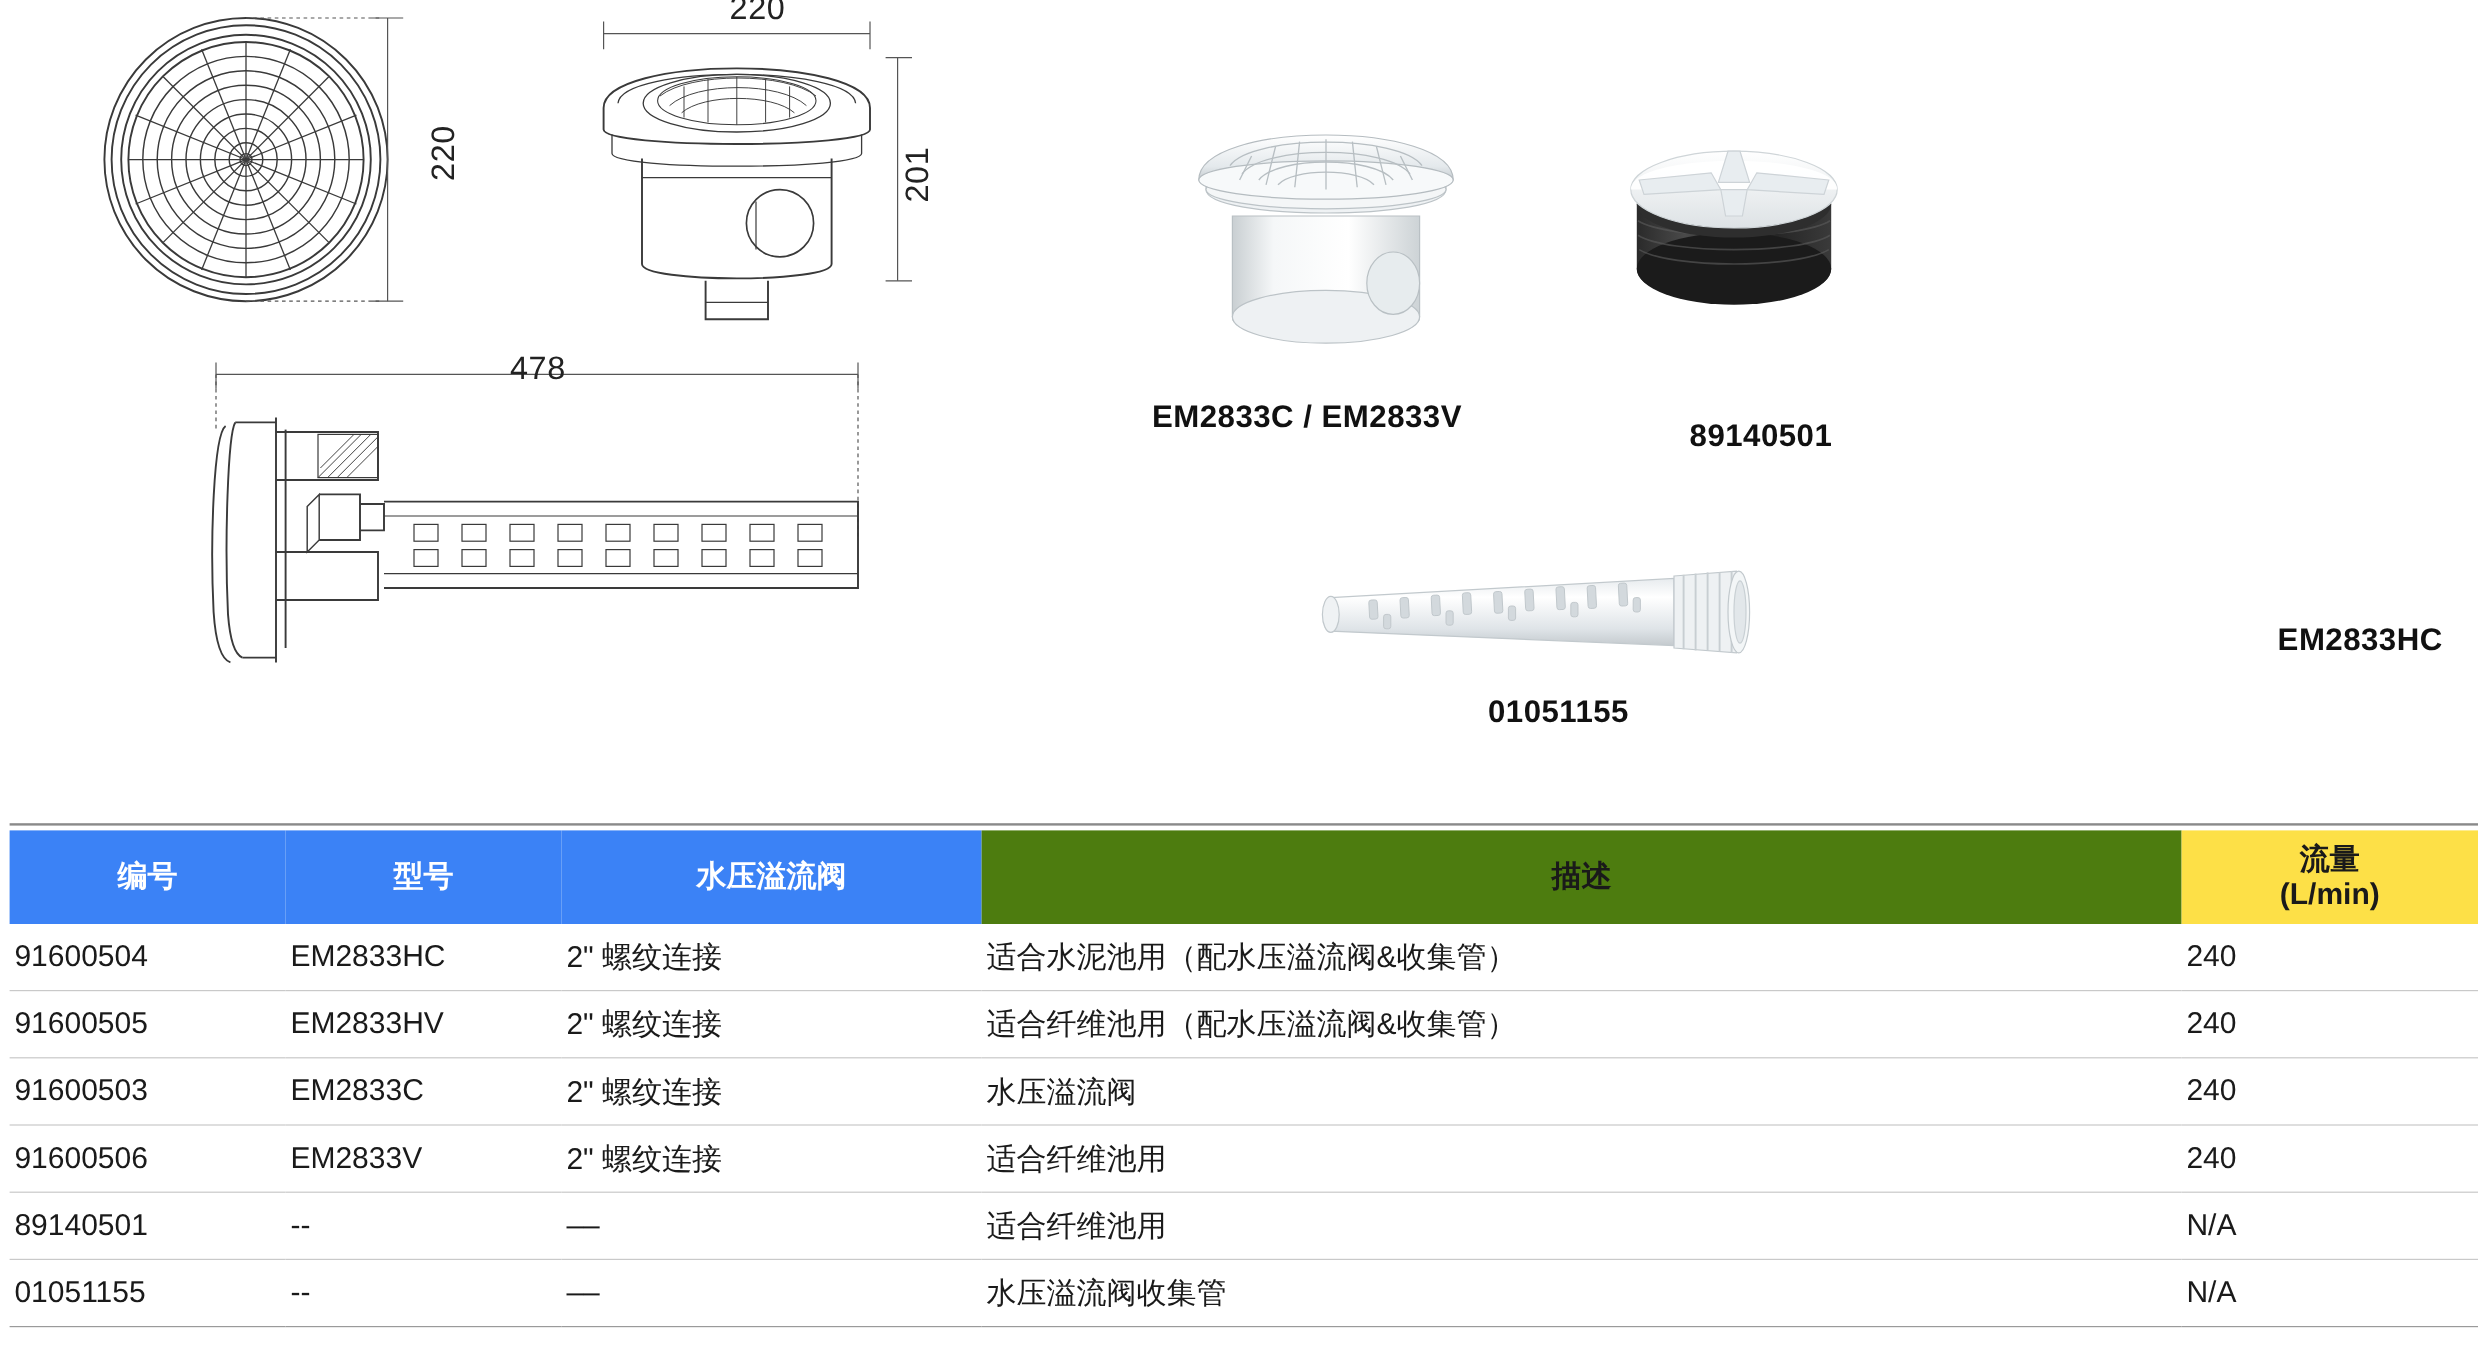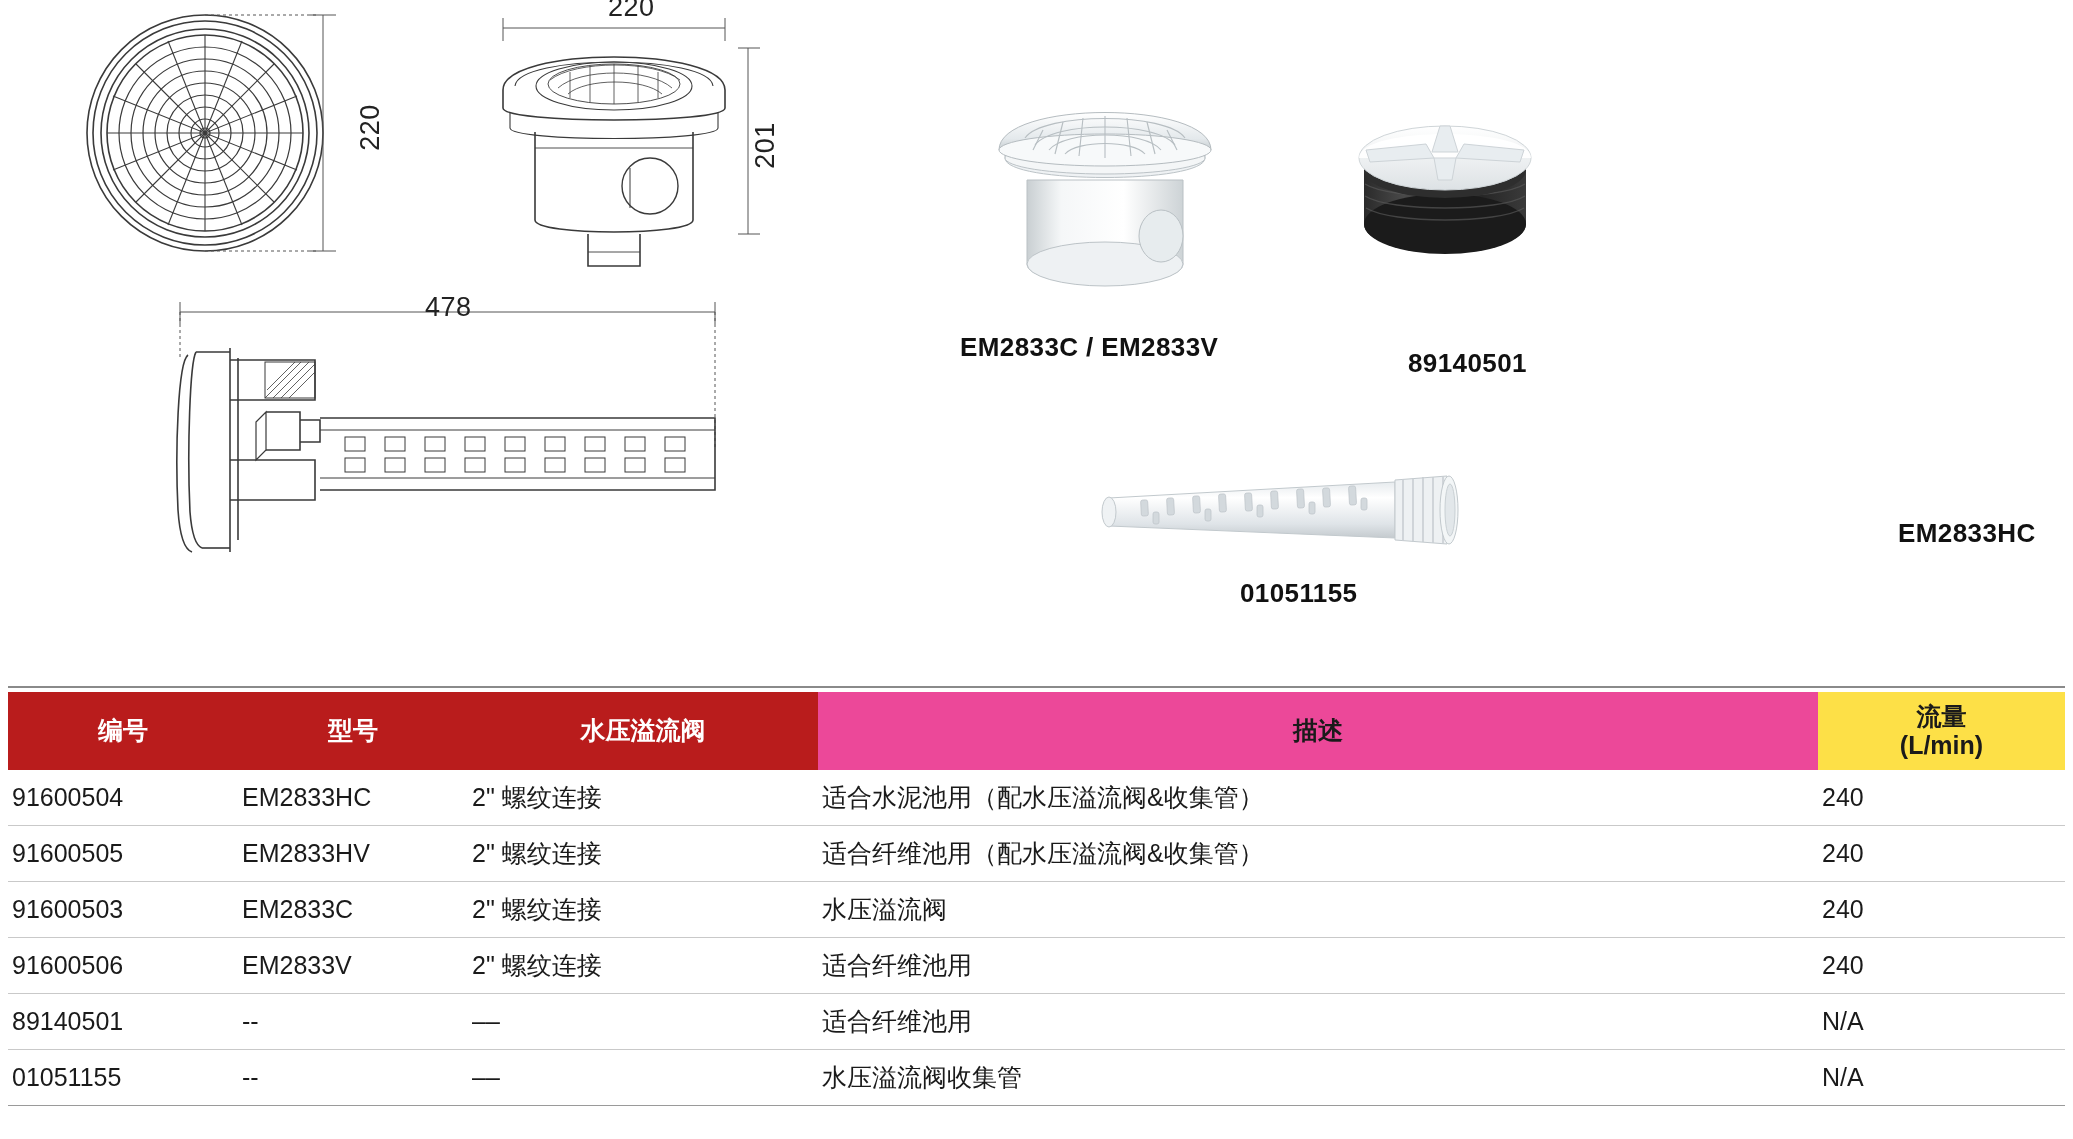--- a/index.html
+++ b/index.html
@@ -50,28 +50,28 @@
     position: absolute;
     left: 8px;
     top: 692px;
     width: 2057px;
     border-collapse: collapse;
     font-size: 25px;
   }
   #spec-table th {
     font-weight: bold;
     color: #ffffff;
-    background: #b91c1c;
+    background: #3b82f6;
     padding: 10px 4px;
     text-align: center;
     line-height: 1.15;
     border: none;
   }
   #spec-table th.desc-head {
-    background: #ec4899;
+    background: #4d7c0f;
     color: #1a1a1a;
   }
   #spec-table th.flow-head {
     background: #fde047;
     color: #1a1a1a;
   }
   #spec-table td {
     padding: 11px 4px;
     text-align: left;
     border-bottom: 1px solid #c9c9c9;

